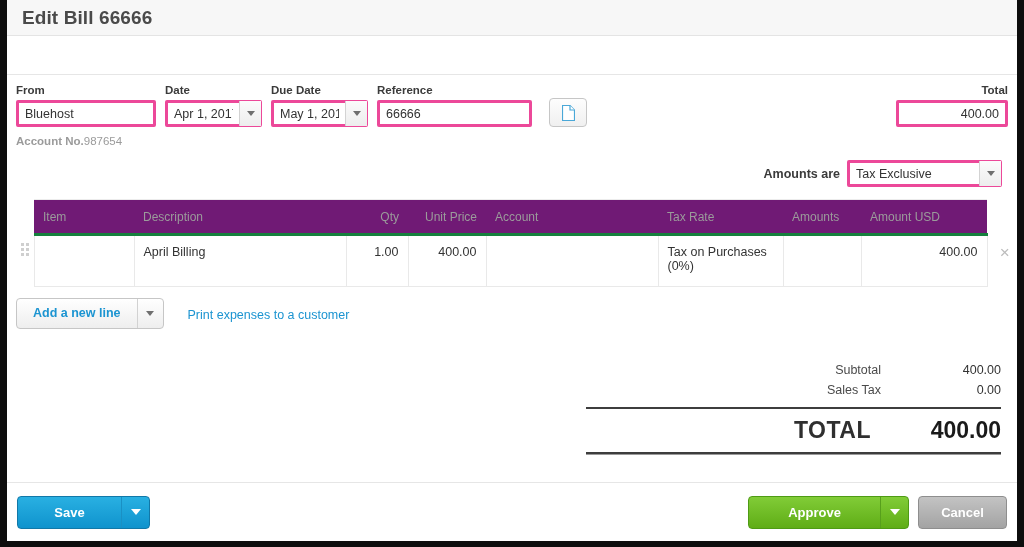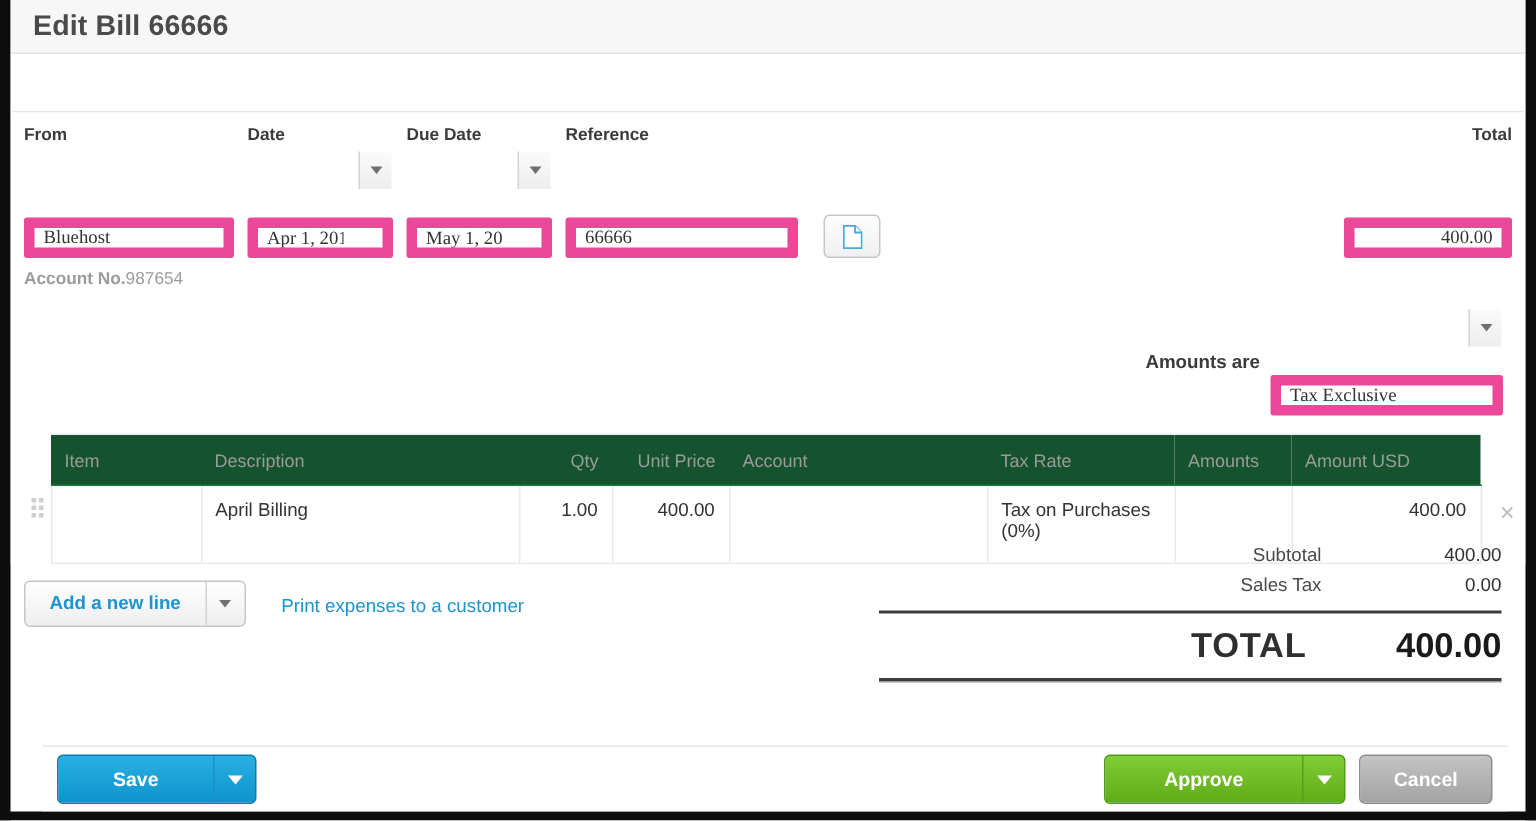--- a/index.html
+++ b/index.html
@@ -99,30 +99,29 @@
   }
   .field { display: flex; flex-direction: column; }
   .field-label {
     font-size: 11.5px;
     font-weight: bold;
     color: #3b3b3b;
     margin-bottom: 4px;
   }
   .field-label.right { text-align: right; }
   .txt {
-    border: 7px solid #ec4899;
+    border: 3px solid #ec4899;
     border-radius: 2px;
     height: 27px;
     font-size: 12.5px;
     color: #333;
     padding: 0 6px;
-    font-family: Liberation Serif, serif;
+    font-family: Liberation Sans, sans-serif;
     background: #fff;
     outline: none;
-    margin-top: 45px;
   }
   .w-from { width: 140px; }
   .w-ref  { width: 155px; }
   .w-total{ width: 112px; text-align: right; }
 
   .combo {
     position: relative;
     display: inline-block;
   }
   .combo input {
@@ -191,23 +190,23 @@
     width: 100%;
     border-collapse: collapse;
     table-layout: fixed;
   }
   table.lines thead th {
     font-size: 12px;
     font-weight: normal;
     color: #9b9b9b;
     text-align: left;
     padding: 10px 9px 9px 9px;
-    background: #14532d;
+    background: #701a75;
     border-top: 1px solid #ececec;
-    border-bottom: 1px solid #15803d;
+    border-bottom: 3px solid #15803d;
     white-space: nowrap;
   }
   table.lines thead th.num { text-align: right; }
   table.lines tbody td {
     border: 1px solid #e9e9e9;
     height: 52px;
     vertical-align: top;
     padding: 9px;
     font-size: 12.5px;
     color: #333;
@@ -326,28 +325,27 @@
   }
   .totals .rule-double {
     border-top: 2px solid #3d3d3d;
     border-bottom: 1px solid #9a9a9a;
     height: 2px;
   }
 
   
   .footer {
     position: absolute;
-    left: 0; right: 12px; bottom: 0;
-    height: 44px;
+    left: 0; right: 0; bottom: 0;
+    height: 59px;
     background: #ffffff;
     border-top: 1px solid #e6e6e6;
     display: flex;
     align-items: center;
     padding: 0 10px;
-    margin-left: 21px;
   }
   .btn-blue-split, .btn-green-split {
     display: inline-flex;
     border-radius: 4px;
     overflow: hidden;
     cursor: pointer;
   }
   .btn-blue-split {
     border: 1px solid #1178a8;
     background: linear-gradient(#29b0e2,#0f93cd);

